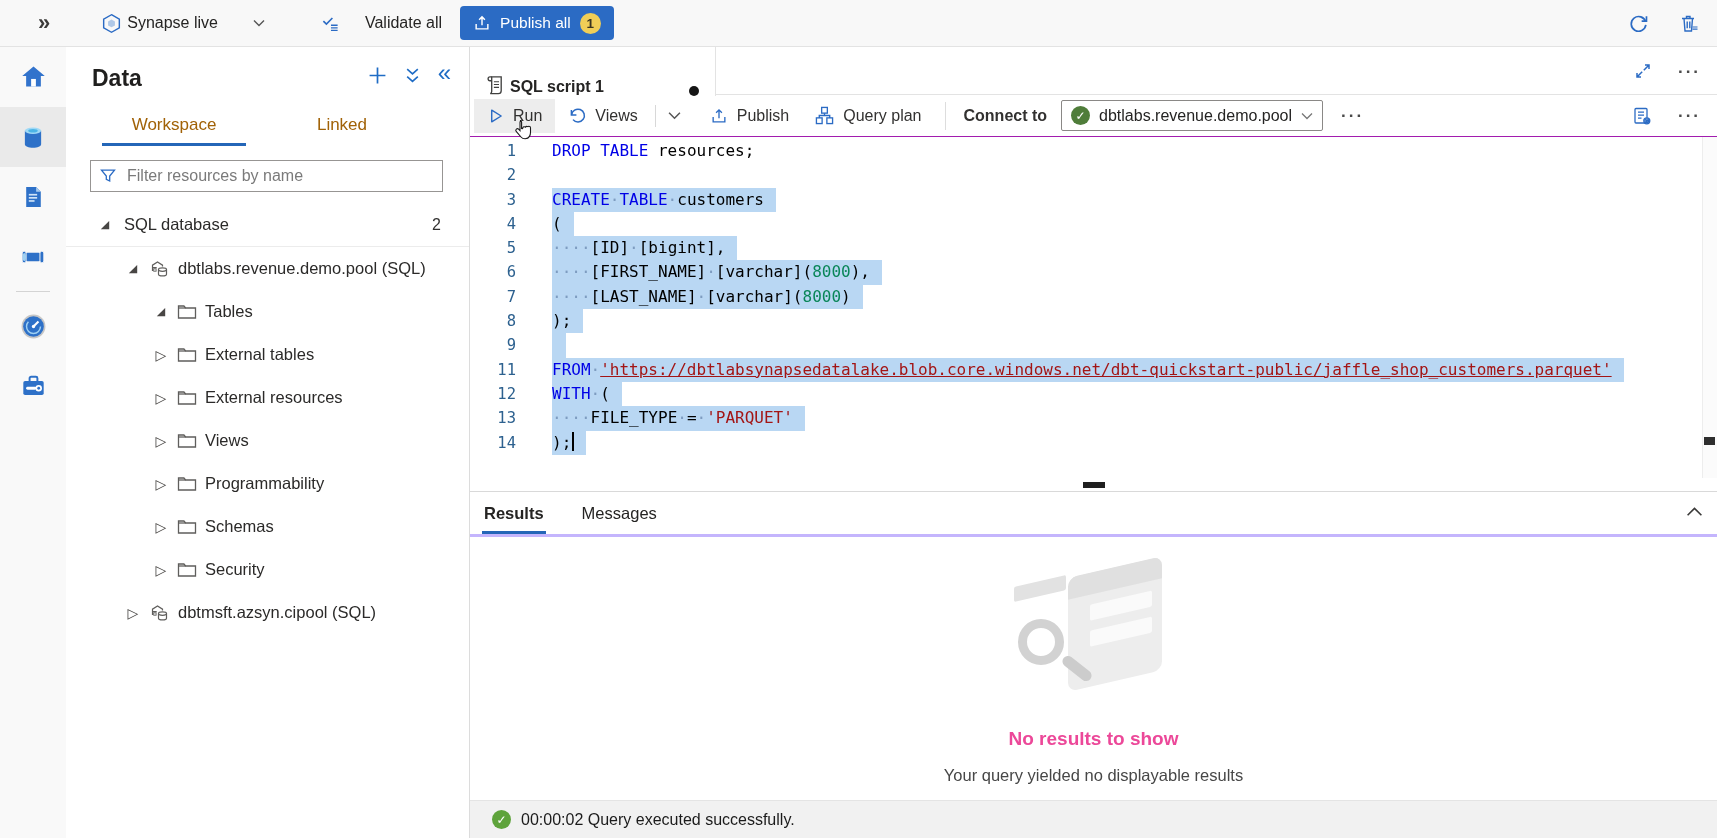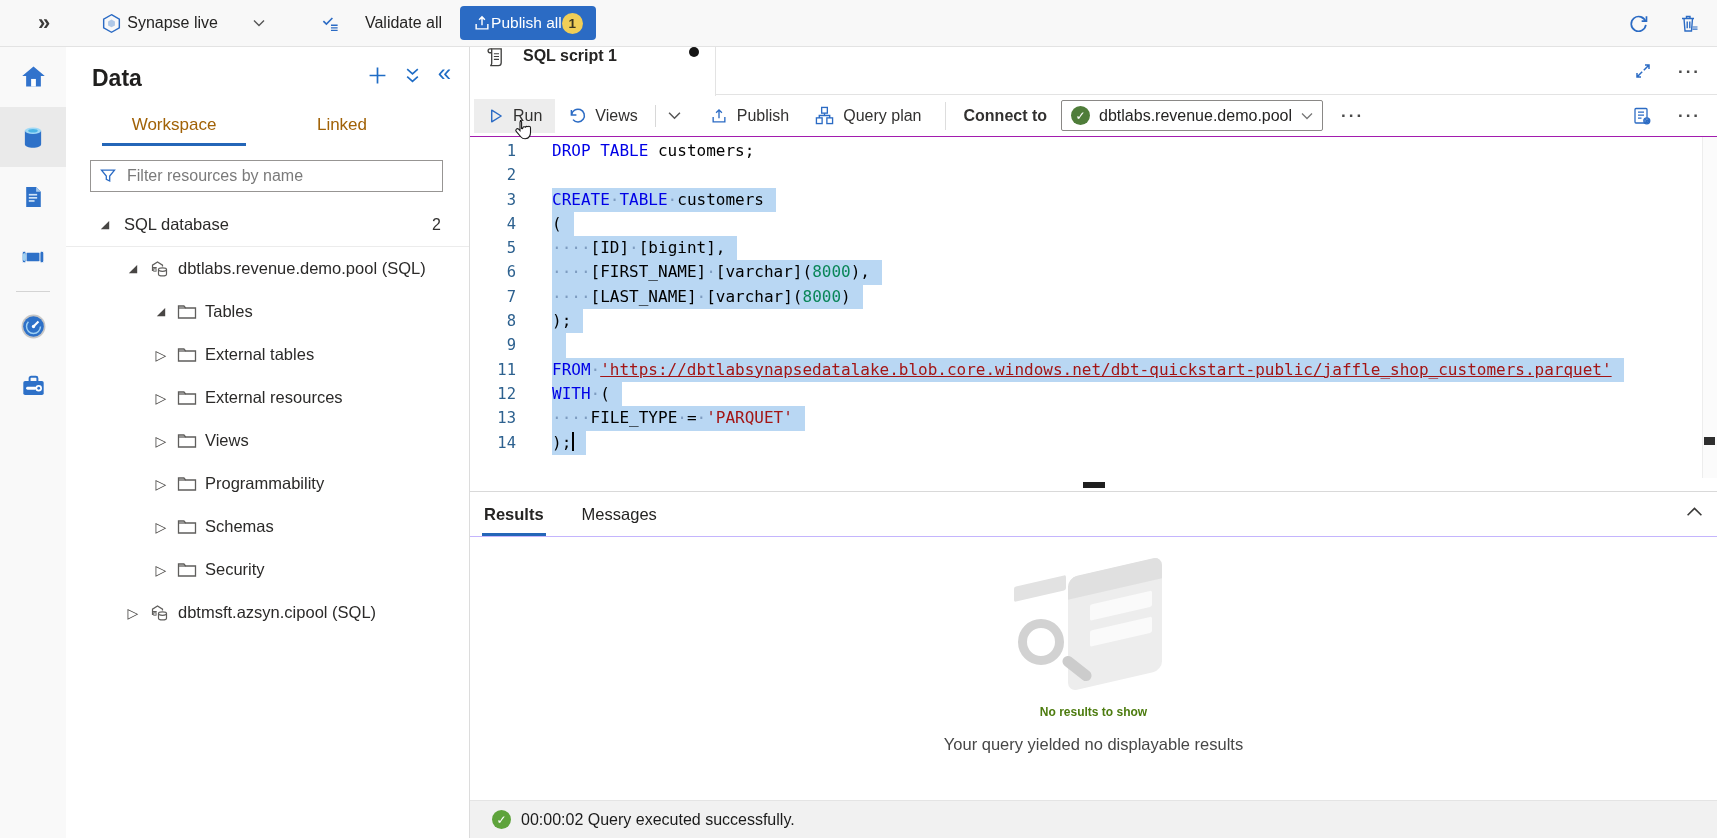--- a/index.html
+++ b/index.html
@@ -13,21 +13,21 @@
   svg{display:block}
 
   
   #topbar{position:absolute;left:0;top:0;width:1717px;height:47px;background:#f8f8f8;
           border-bottom:1px solid #e3e3e3;display:flex;align-items:center}
   .tb-expand{margin-left:38px;font-size:22px;font-weight:bold;color:#3b3a39;letter-spacing:-1px;line-height:1}
   .tb-mode{display:flex;align-items:center;gap:5px;margin-left:52px;font-size:16px;color:#252423}
   .tb-chev{margin-left:30px}
   .tb-validate{display:flex;align-items:center;gap:25px;margin-left:56px;font-size:16px}
   .tb-publish{margin-left:18px;height:34px;background:var(--accent);color:#fff;border:none;border-radius:4px;
-              display:flex;align-items:center;padding:0 13px;font-size:15.5px;font-family:inherit}
+              display:flex;align-items:center;gap:9px;padding:0 13px;font-size:15.5px;font-family:inherit}
   .tb-badge{width:21px;height:21px;border-radius:50%;background:#f0ce57;color:#3b3520;font-size:13.5px;
             display:flex;align-items:center;justify-content:center;font-weight:bold}
   .tb-right{margin-left:auto;display:flex;align-items:center;gap:30px;margin-right:18px}
 
   
   #rail{position:absolute;left:0;top:47px;width:66px;bottom:0;background:#f9f9f9}
   .rail-item{width:66px;height:60px;display:flex;align-items:center;justify-content:center}
   .rail-item.active{background:#eaeaea}
   .rail-div{width:34px;height:1px;background:#d4d4d4;margin:4px auto}
 
@@ -55,21 +55,21 @@
   .tlabel{white-space:nowrap}
   .tcount{margin-left:auto;margin-right:28px;font-size:16px;color:#323130}
   .tree-sep{height:1px;background:#ececec}
 
   
   #main{position:absolute;left:470px;top:47px;right:0;bottom:0;background:#fff}
 
   .tabbar{height:48px;position:relative}
   .tabbar::after{content:"";position:absolute;left:0;right:0;bottom:0;height:1px;background:#e3e3e3}
   .doc-tab{position:absolute;left:0;top:0;width:246px;height:49px;background:#fff;z-index:2;
-           border-right:1px solid #e3e3e3;display:flex;align-items:flex-start;gap:18px;padding:0 16px}
+           border-right:1px solid #e3e3e3;display:flex;align-items:flex-end;gap:5px;padding:0 16px}
   .doc-title{font-size:16px;font-weight:bold;color:#252423}
   .doc-dot{width:10px;height:10px;border-radius:50%;background:#151515;margin-left:auto}
   .tab-right{position:absolute;right:16px;top:0;height:48px;display:flex;align-items:center;gap:26px}
 
   .dots{font-size:17px;font-weight:bold;color:#4a4a4a;letter-spacing:2px;line-height:1}
 
   .toolbar{height:42px;display:flex;align-items:center;border-bottom:1px solid #a21caf;
            padding-left:4px;font-size:16px;color:#323130;position:relative}
   .tbtn{display:flex;align-items:center;gap:9px;height:34px;padding:0 13px}
   .tbtn.hovered{background:#ededed}
@@ -94,37 +94,37 @@
   .str{color:var(--string)} .strlink{color:var(--string);text-decoration:underline}
   .ws{color:var(--ws)}
   .caret{display:inline-block;width:2px;height:19px;background:#000;vertical-align:-3px;margin-left:1px}
   .vscroll{position:absolute;top:0;right:0;width:15px;height:100%;background:#fbfbfb;border-left:1px solid #ededed}
   .vmark{position:absolute;right:2px;top:300px;width:11px;height:8px;background:#2e2e2e}
 
   .splitter{height:14px;position:relative;border-bottom:1px solid #d9d9d9}
   .grip{position:absolute;left:50%;top:4px;transform:translateX(-50%);width:22px;height:6px;background:#1f1f1f}
 
   
-  .res-tabs{height:45px;display:flex;align-items:flex-start;padding-left:12px;border-bottom:1px solid #c4b5fd;position:relative}
+  .res-tabs{height:45px;display:flex;align-items:flex-start;padding-left:12px;border-bottom:3px solid #c4b5fd;position:relative}
   .res-tab{height:100%;display:flex;align-items:center;padding:0 2px;margin-right:34px;font-size:16.5px;color:#252423;position:relative}
   .res-tab.active{font-weight:bold}
   .res-tab.active::after{content:"";position:absolute;left:0;right:0;bottom:0;height:3px;background:#2466b8}
   .res-collapse{position:absolute;right:14px;top:14px}
 
   .res-body{height:263px;display:flex;flex-direction:column;align-items:center;background:#fff}
   .illus{margin-top:30px;position:relative;width:180px;height:126px}
   .illus .card{position:absolute;right:22px;top:0;width:94px;height:114px;background:#ededed;border-radius:9px;
                transform:skewY(-13deg) ;overflow:hidden}
   .illus .card .hd{height:22px;background:#e0e0e0}
   .illus .card .row{height:16px;background:#fafafa;margin:10px 10px 0 22px;border-radius:2px}
   .illus .bar{position:absolute;left:10px;top:14px;width:52px;height:15px;background:#e2e2e2;border-radius:2px;
               transform:skewY(-13deg)}
   .illus .lens{position:absolute;left:14px;top:52px;width:46px;height:46px;border:9px solid #d2d2d2;border-radius:50%;background:rgba(255,255,255,.6)}
   .illus .handle{position:absolute;left:56px;top:96px;width:34px;height:11px;background:#cccccc;border-radius:6px;transform:rotate(38deg)}
-  .empty-title{margin-top:12px;font-size:12px;font-weight:bold;color:#4d7c0f}
+  .empty-title{margin-top:35px;font-size:19px;font-weight:bold;color:#ec4899}
   .empty-sub{margin-top:16px;font-size:16.5px;color:#474747}
 
   .statusbar{position:absolute;left:0;right:0;bottom:0;height:38px;background:#f1f1f1;border-top:1px solid #e4e4e4;
              display:flex;align-items:center;gap:10px;padding-left:22px;font-size:16px;color:#1b1b1b}
   .ok-circle{width:19px;height:19px;border-radius:50%;background:var(--success);color:#fff;font-size:12px;
              display:flex;align-items:center;justify-content:center}
 
   .hand-cursor{position:absolute;left:44px;top:72px;z-index:9}
 </style>
 </head>
@@ -475,21 +475,21 @@
           </svg>
       </span>
       <span class="dots">···</span>
     </div>
   </div>
 
   <div class="editor">
     <div id="code-lines">
         <div class="code-line">
           <span class="ln">1</span>
-          <span class="lc"><span class="kw">DROP</span><span class="pl"> </span><span class="kw">TABLE</span><span class="pl"> customers;</span></span>
+          <span class="lc"><span class="kw">DROP</span><span class="pl"> </span><span class="kw">TABLE</span><span class="pl"> resources;</span></span>
         </div>
         <div class="code-line">
           <span class="ln">2</span>
           <span class="lc"></span>
         </div>
         <div class="code-line">
           <span class="ln">3</span>
           <span class="lc sel"><span class="kw">CREATE</span><span class="ws">·</span><span class="kw">TABLE</span><span class="ws">·</span><span class="pl">customers</span></span>
         </div>
         <div class="code-line">

